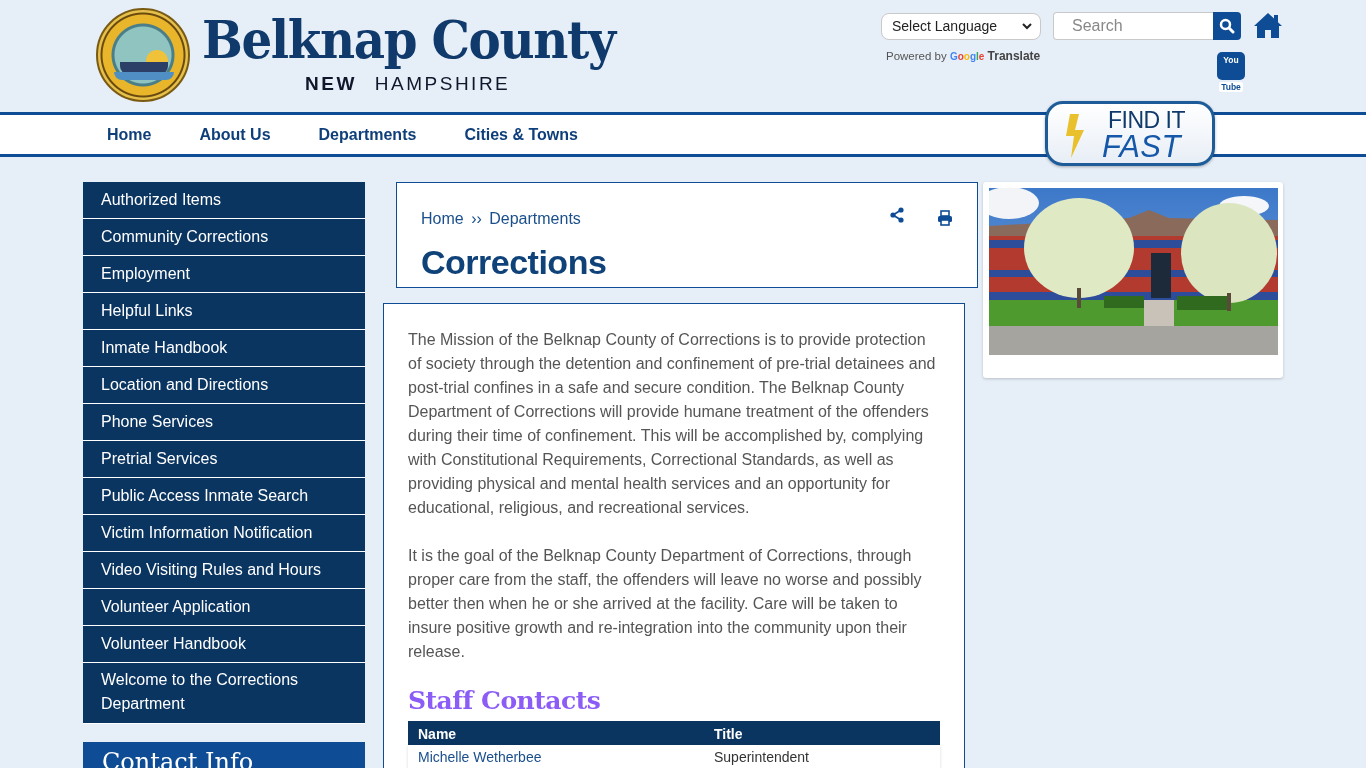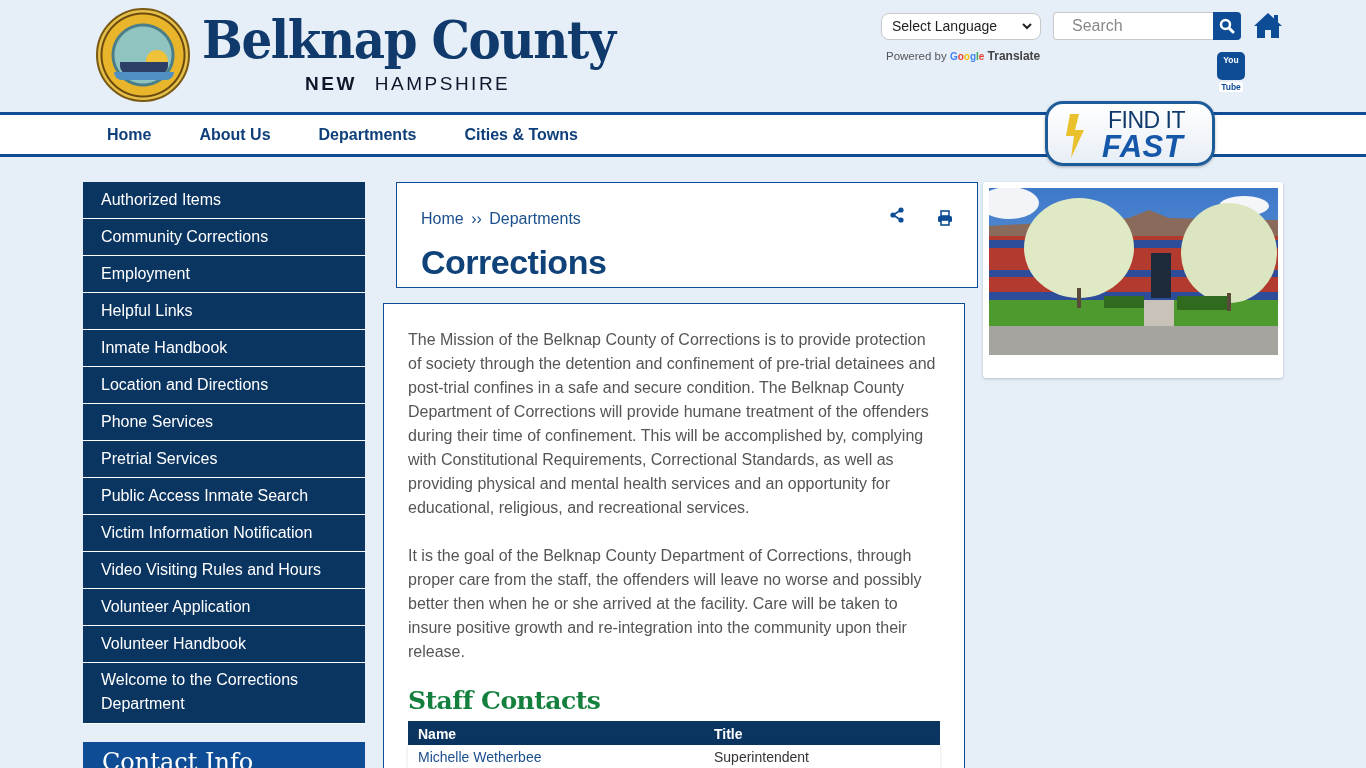--- a/index.html
+++ b/index.html
@@ -72,21 +72,21 @@
       border-top: 3px solid #0e4d95; border-bottom: 3px solid #0e4d95;
     }
     .nav-items { position: absolute; left: 83px; top: 0; display: flex; height: 39px; align-items: center; }
     .nav-item { font-size: 16px; font-weight: bold; color: #0f3f7a; padding: 0 24px; }
     .find-fast {
       position: absolute; left: 1045px; top: 101px; width: 170px; height: 65px; background: linear-gradient(#fff, #e8eef6);
       border: 3px solid #1d5c99; border-radius: 18px; box-shadow: 0 1px 3px rgba(0,0,0,0.3);
     }
     .find-fast .bolt { position: absolute; left: 14px; top: 8px; width: 28px; height: 48px; }
     .find-fast .t1 { position: absolute; left: 60px; top: 3px; font-size: 23px; color: #0f3a6b; letter-spacing: -0.5px; }
-    .find-fast .t2 { position: absolute; left: 54px; top: 25px; font-size: 31px; font-weight: bold; font-style: italic; color: #1557a8; letter-spacing: 0.5px; }
+    .find-fast .t2 { position: absolute; left: 54px; top: 25px; font-size: 31px; font-weight: normal; font-style: italic; color: #1557a8; letter-spacing: 0.5px; }
 
     
     .sidebar { position: absolute; left: 83px; top: 182px; width: 282px; }
     .side-item {
       background: #0b3561; color: #fff; font-size: 16px; padding: 8px 18px 8px 18px; line-height: 20px;
       border-bottom: 1.5px solid #fff; min-height: 37px;
     }
     .side-item.two-line { line-height: 24px; padding: 5px 18px 7px 18px; }
     .contact-head {
       margin-top: 18px; background: #0e4d95; color: #fff; height: 40px; padding: 6px 19px;
@@ -106,21 +106,21 @@
       position: absolute; left: 24px; top: 60px; font-family: Liberation Sans, sans-serif;
       font-size: 34px; color: #0f4279; letter-spacing: -0.5px;
     }
     .main-body {
       position: absolute; left: 383px; top: 303px; width: 582px; height: 470px; background: #fff;
       border-left: 1px solid #0e4d95; border-right: 1px solid #0e4d95; border-top: 1px solid #0e4d95;
       padding: 24px 24px;
     }
     .main-body p { font-size: 16px; line-height: 24px; color: #555; margin-bottom: 24px; }
     .section-title {
-      font-family: "DejaVu Serif", serif; font-size: 25px; color: #15803d; margin-top: -2px; margin-bottom: 6px; letter-spacing: -0.5px;
+      font-family: "DejaVu Serif", serif; font-size: 25px; color: #8b5cf6; margin-top: -2px; margin-bottom: 6px; letter-spacing: -0.5px;
     }
     .staff-table { width: 532px; border-collapse: collapse; font-size: 14px; }
     .staff-table th { background: #0b3561; color: #fff; text-align: left; padding: 4px 10px 2px 10px; height: 24px; font-weight: bold; }
     .staff-table td { padding: 4px 10px; color: #333; height: 24px; }
     .staff-table td a { color: #1a4f8c; text-decoration: none; }
     .staff-table tr.row { box-shadow: 0 1px 3px rgba(0,0,0,0.15); }
 
     
     .photo-card {
       position: absolute; left: 983px; top: 182px; width: 300px; height: 196px; background: #fff;

